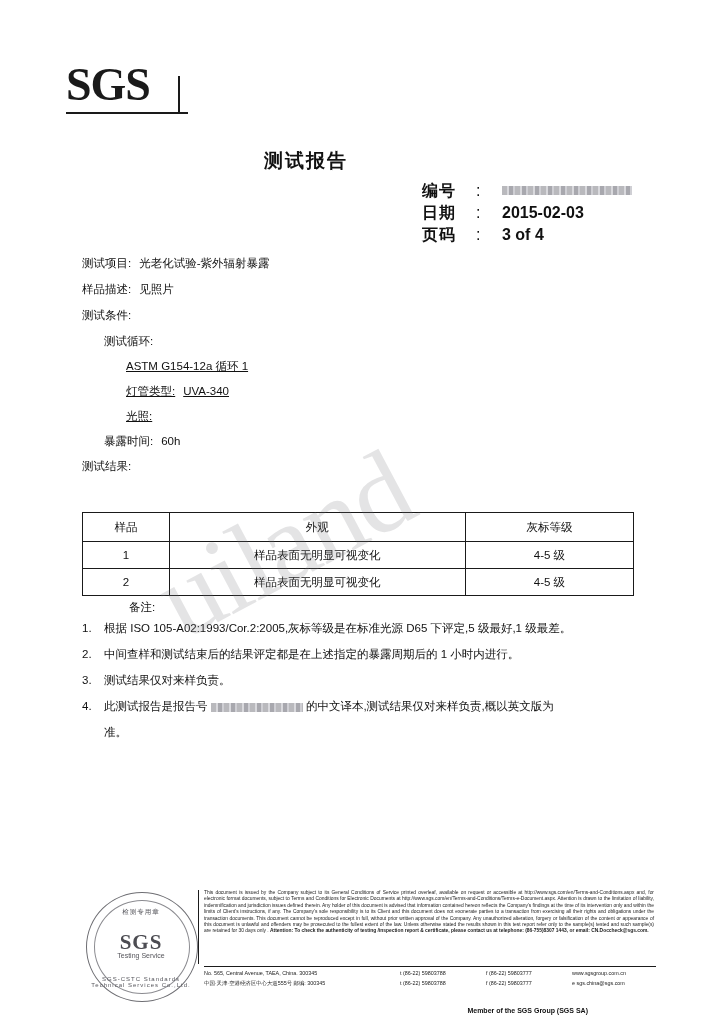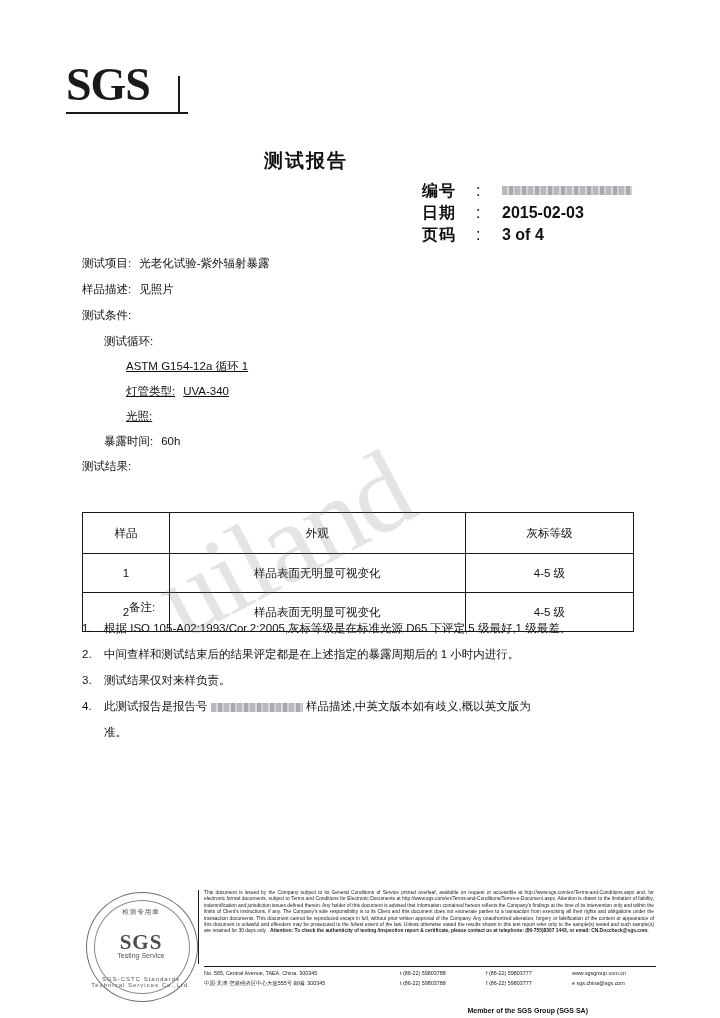--- a/index.html
+++ b/index.html
@@ -166,21 +166,21 @@
     border-collapse: collapse;
     width: 552px;
     font-size: 11.5px;
   }
   table.results th,
   table.results td {
     border: 1px solid #1a1a1a;
     text-align: center;
     height: 26px;
     font-weight: 400;
-    padding: 6px 2px;
+    padding: 0 2px;
     margin-top: 27px;
   }
   table.results th { height: 28px; }
   .col-sample { width: 84px; }
   .col-appearance { width: 300px; }
   .col-grade { width: 168px; }
 
   
   .notes {
     position: absolute;
@@ -447,21 +447,21 @@
     <div class="note-item">
       <span class="note-num">3.</span>
       <span class="note-text">测试结果仅对来样负责。</span>
     </div>
 
     <div class="note-item">
       <span class="note-num">4.</span>
       <span class="note-text">
         <span>此测试报告是报告号</span>
         <span class="redacted inline-sm"></span>
-        <span>样品描述,中英文版本如有歧义,概以英文版为</span>
+        <span>的中文译本,测试结果仅对来样负责,概以英文版为</span>
       </span>
     </div>
     <div class="note-cont">准。</div>
   </div>
 
   <div class="footer">
     <div class="footer-inner">
 
       <div class="stamp">
         <div class="stamp-oval"></div>

